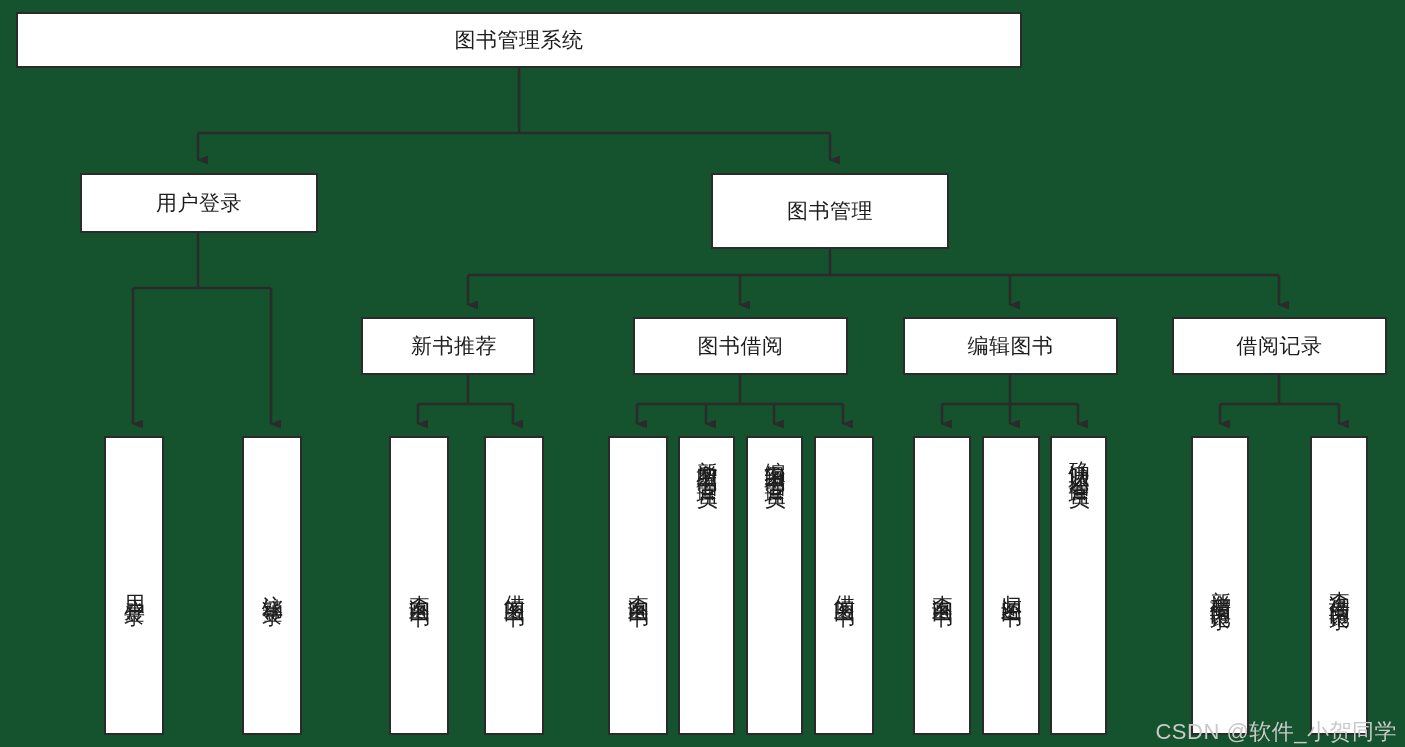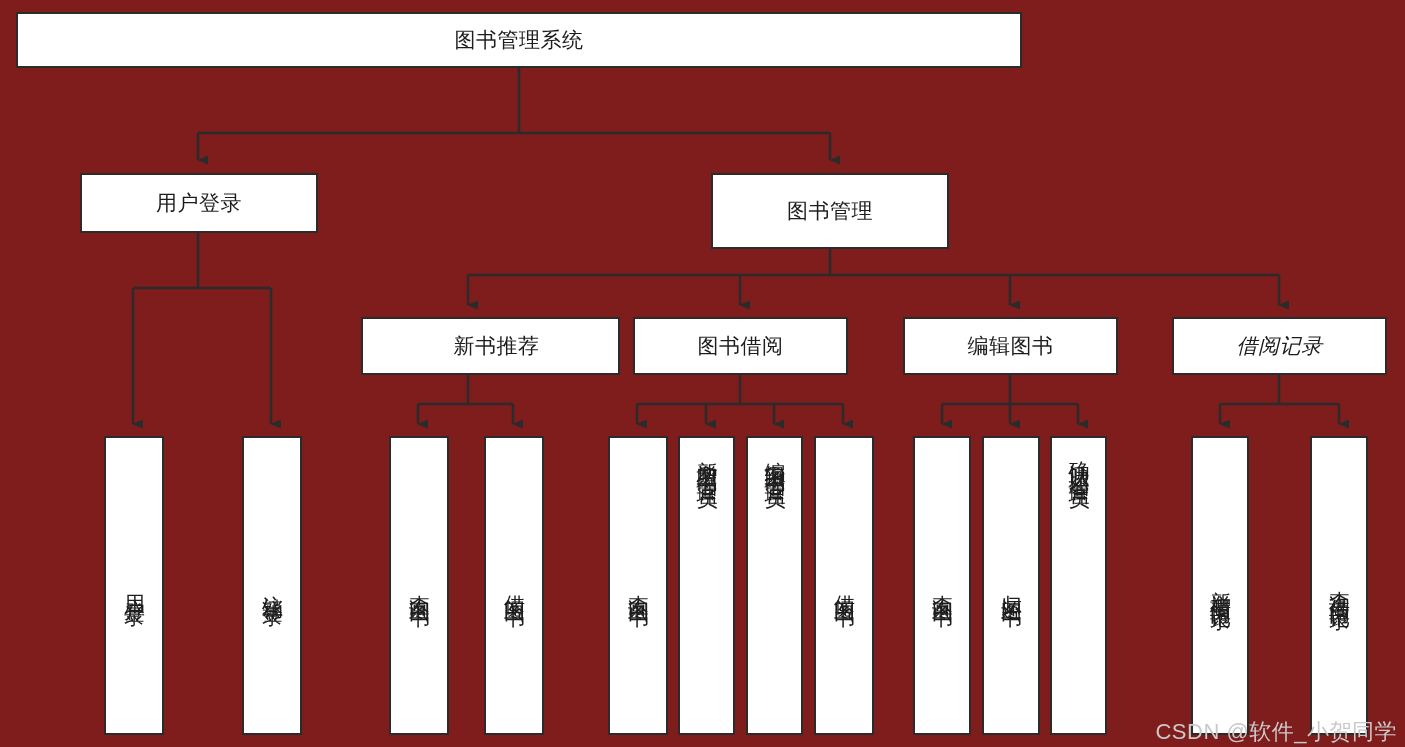--- a/index.html
+++ b/index.html
@@ -9,21 +9,21 @@
     background: #ffffff;
   }
   body {
     font-family: "Liberation Sans", "DejaVu Sans", sans-serif;
     color: #1a1a1a;
   }
   #diagram-root {
     position: relative;
     width: 1405px;
     height: 747px;
-    background: #7f1d1d;
+    background: #14532d;
     overflow: hidden;
   }
   svg.connector-layer {
     position: absolute;
     left: 0;
     top: 0;
     width: 1405px;
     height: 747px;
     pointer-events: none;
   }
@@ -132,30 +132,30 @@
     <span class="node-label">图书管理系统</span>
   </div>
 
   <div class="node-box" style="left:80px; top:173px; width:238px; height:60px;">
     <span class="node-label">用户登录</span>
   </div>
   <div class="node-box" style="left:711px; top:173px; width:238px; height:76px;">
     <span class="node-label">图书管理</span>
   </div>
 
-  <div class="node-box" style="left:361px; top:317px; width:259px; height:58px;padding-left:12px;">
+  <div class="node-box" style="left:361px; top:317px; width:174px; height:58px;padding-left:12px;">
     <span class="node-label">新书推荐</span>
   </div>
   <div class="node-box" style="left:633px; top:317px; width:215px; height:58px;align-items:center;">
     <span class="node-label">图书借阅</span>
   </div>
   <div class="node-box" style="left:903px; top:317px; width:215px; height:58px;">
     <span class="node-label">编辑图书</span>
   </div>
-  <div class="node-box" style="left:1172px; top:317px; width:215px; height:58px;font-style:italic;">
+  <div class="node-box" style="left:1172px; top:317px; width:215px; height:58px;">
     <span class="node-label">借阅记录</span>
   </div>
 
   <div class="node-box vertical centered" style="left:104px; top:436px; width:60px; height:299px;">
     <span class="node-label">用户登录</span>
   </div>
   <div class="node-box vertical centered" style="left:242px; top:436px; width:60px; height:299px;">
     <span class="node-label">注销登录</span>
   </div>
 

